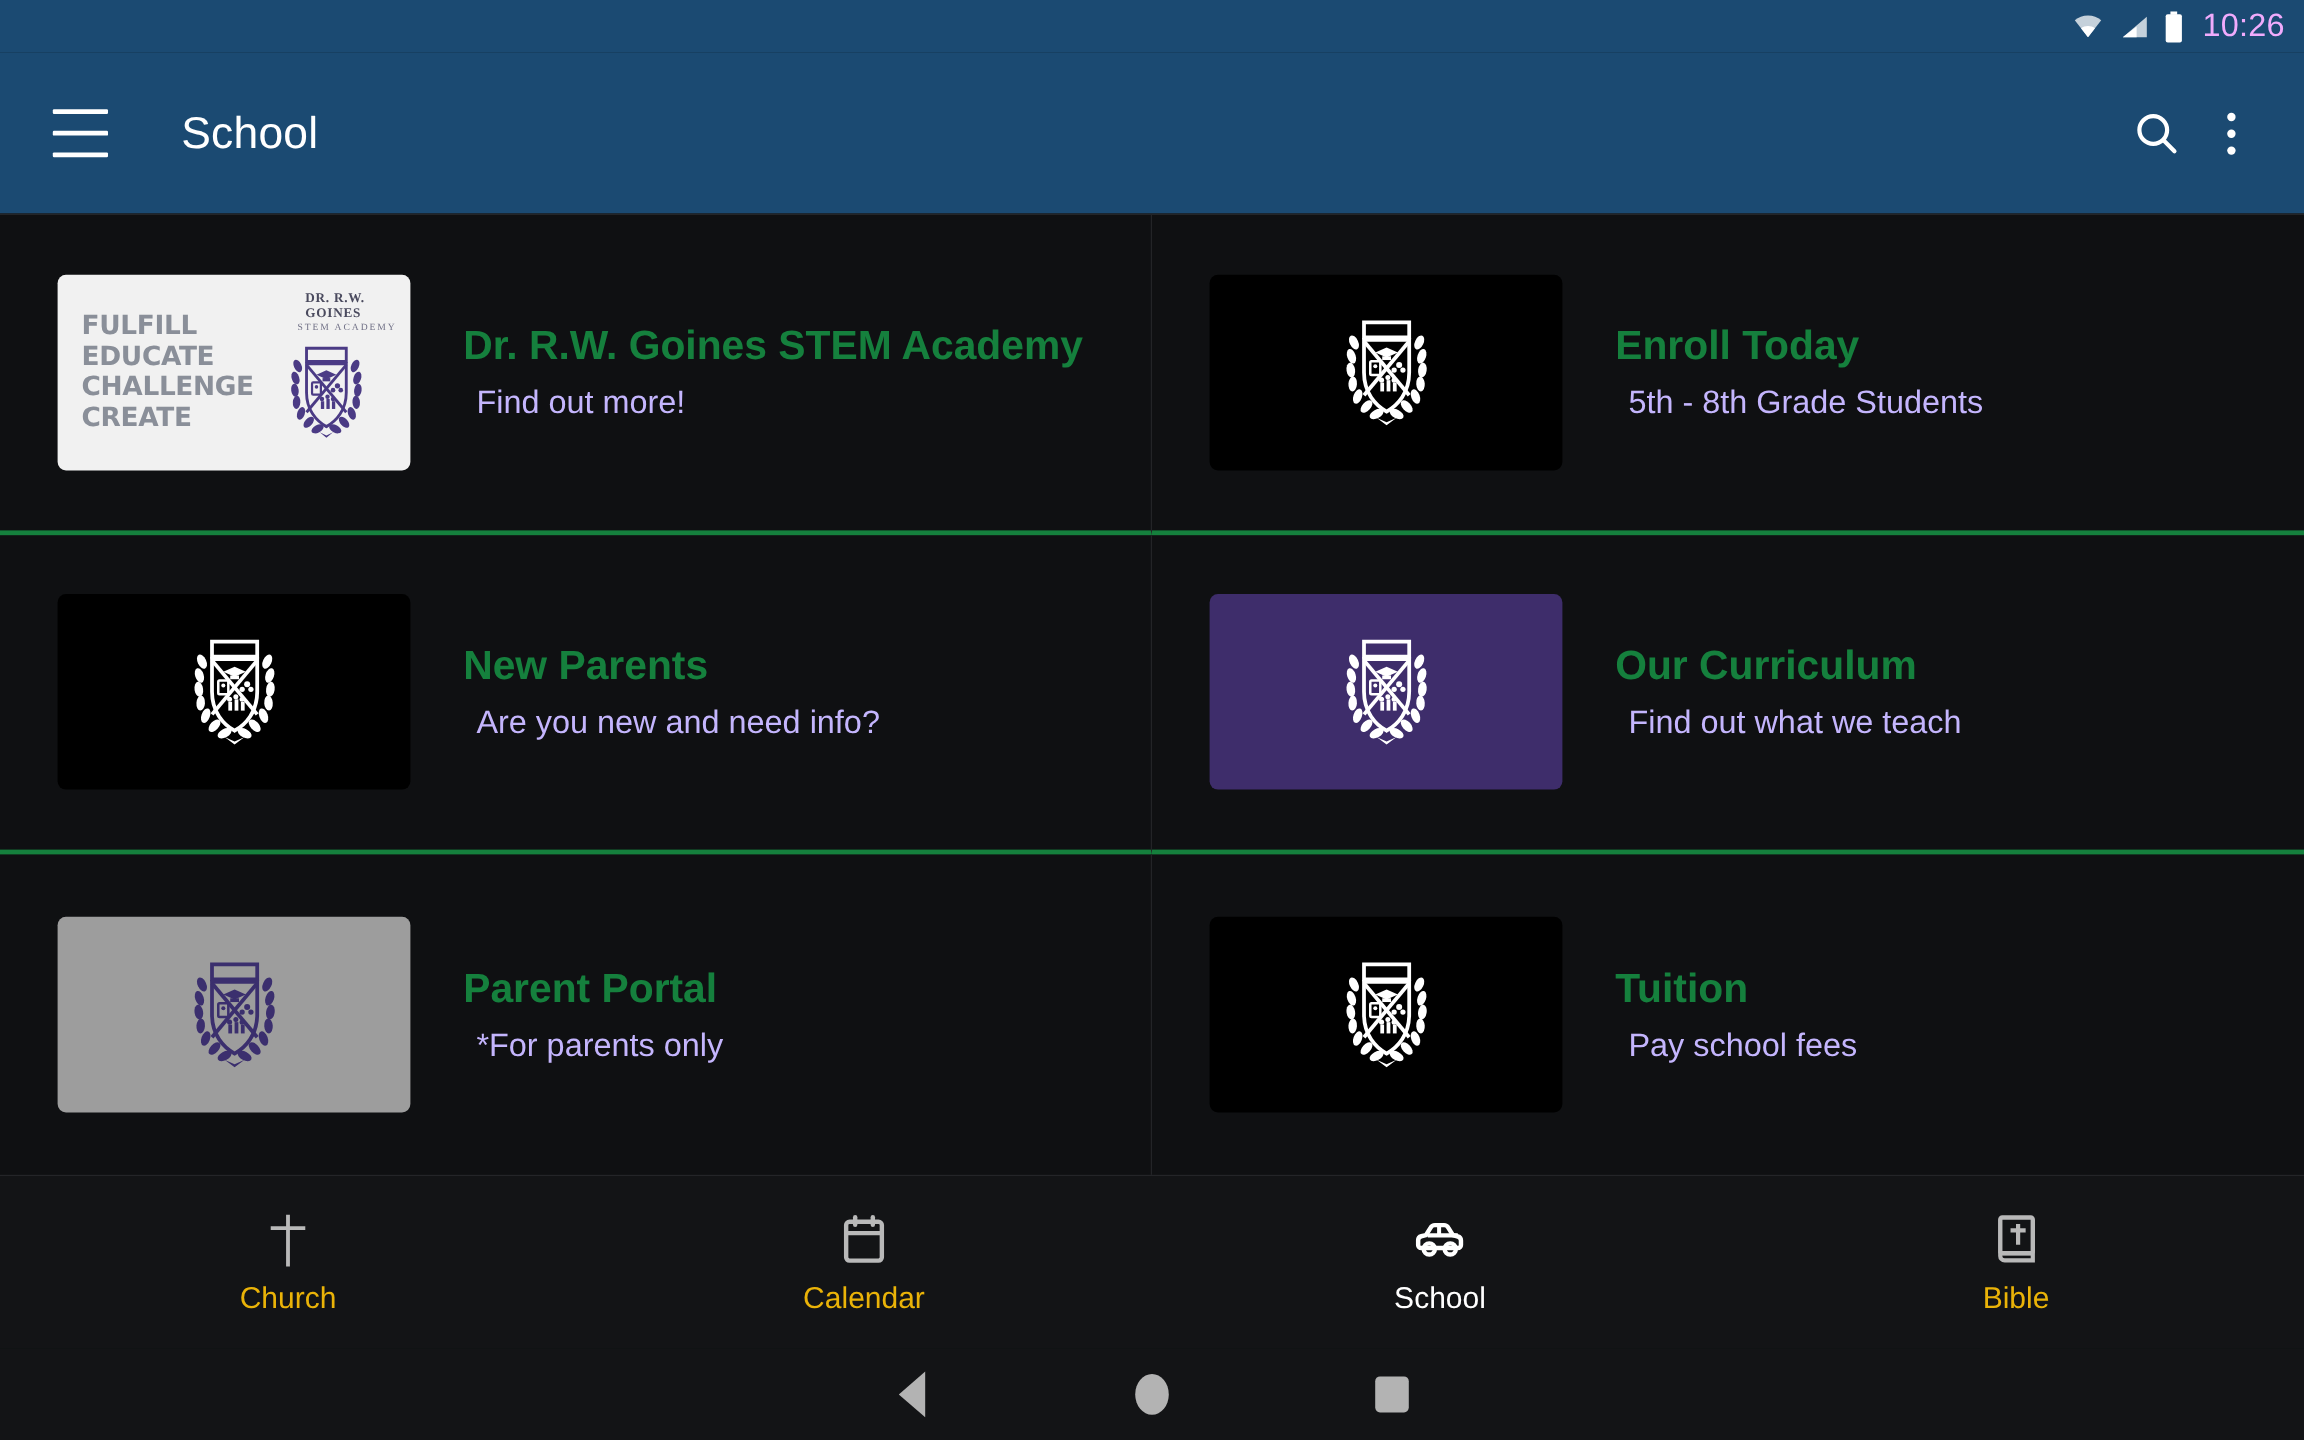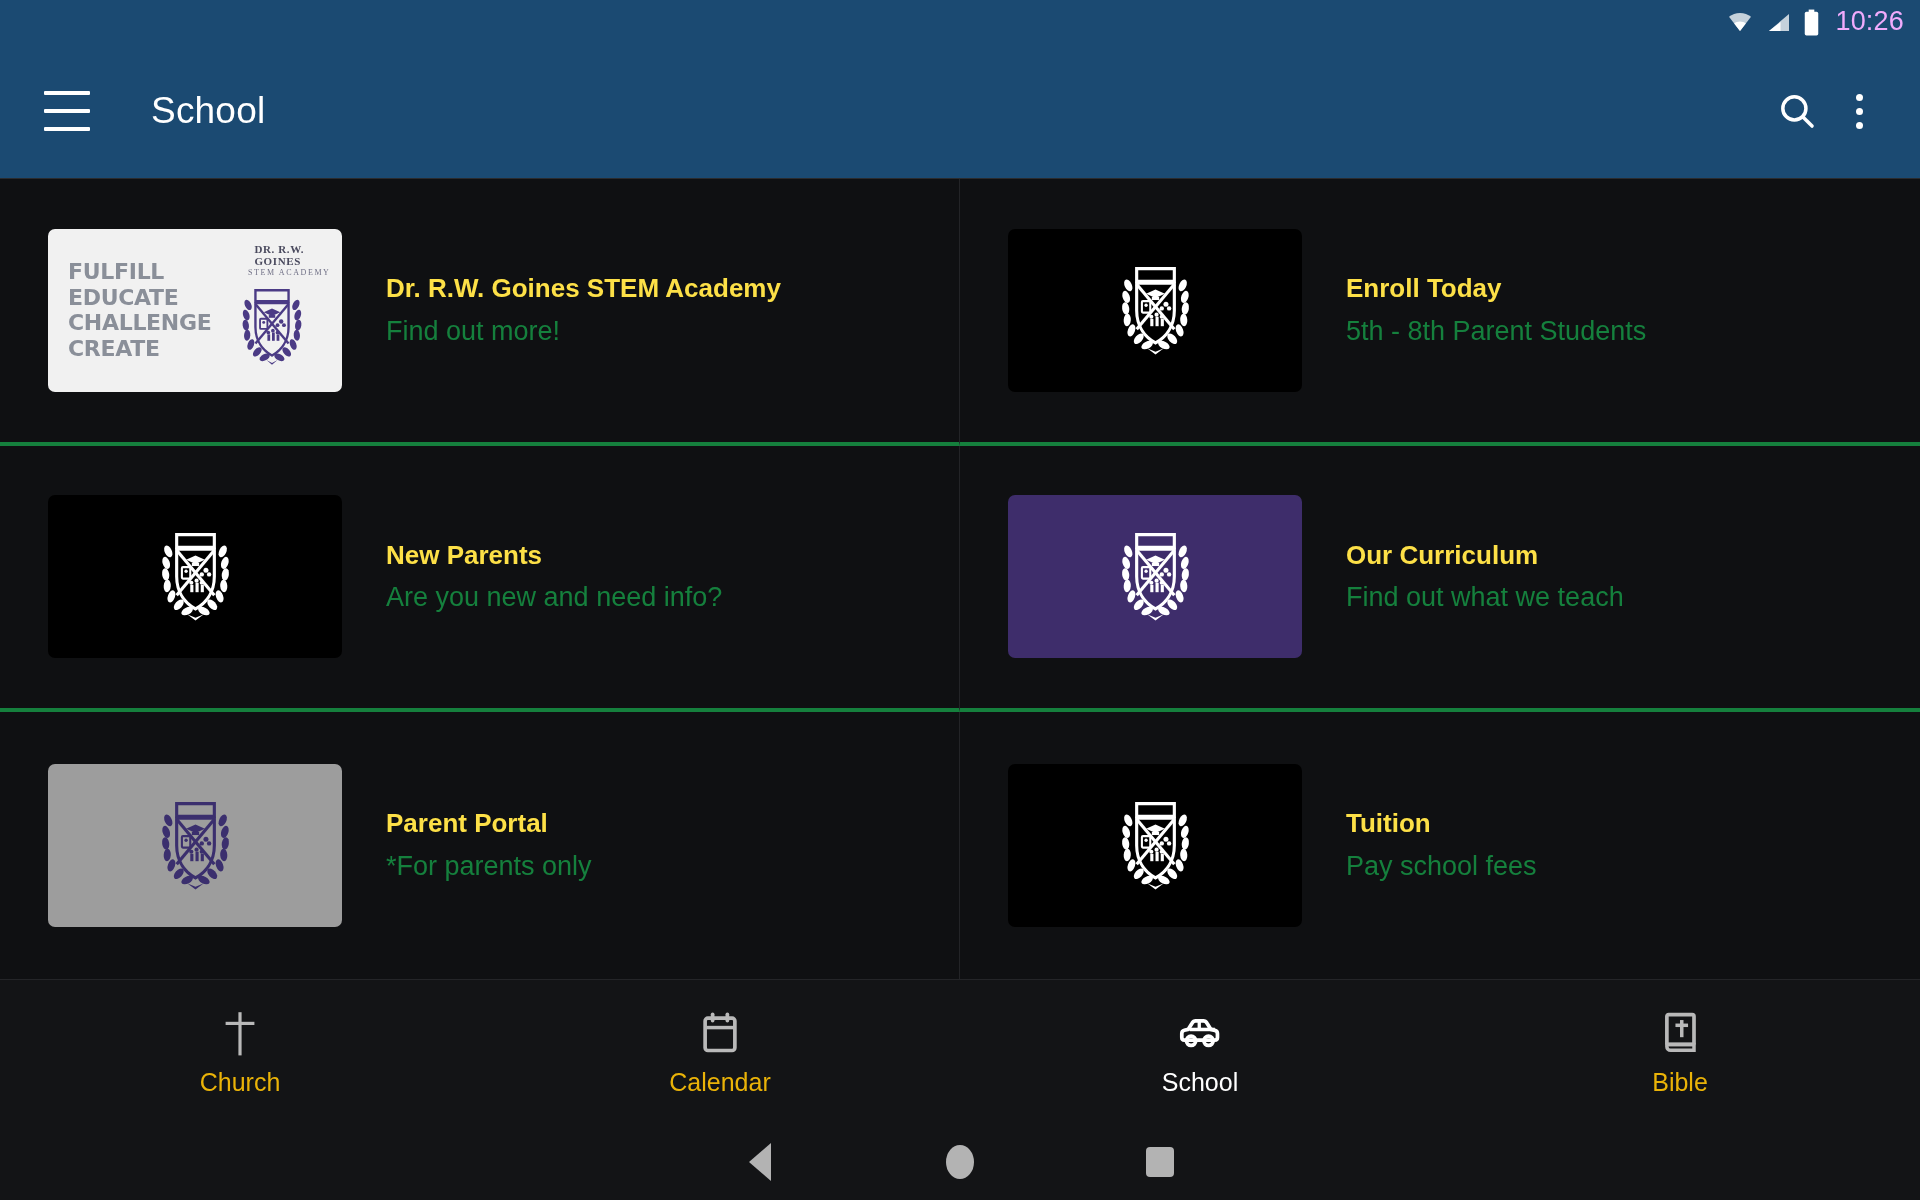--- a/index.html
+++ b/index.html
@@ -76,26 +76,26 @@
     letter-spacing: -0.3px; line-height: 1.08;
   }
   .promo-logo { margin-left: auto; display: flex; flex-direction: column; align-items: center; }
   .promo-logo .lt1 { font-family: "Liberation Serif", serif; font-size: 11px; color: #4a4a5e;
     letter-spacing: .6px; font-weight: 700; padding-left: 43px; }
   .promo-logo .lt2 { font-family: "Liberation Serif", serif; font-size: 8px; color: #6f6f85;
     letter-spacing: 1.6px; margin-top: 1px; margin-left: 35px; }
 
   .cell-text { margin-left: 44px; min-width: 0; }
   .cell-title {
-    color: #fde047; font-size: 26px; font-weight: 700; letter-spacing: 0px;
+    color: #15803d; font-size: 34px; font-weight: 700; letter-spacing: 0px;
     white-space: nowrap; line-height: 1.15;
   }
   .cell-sub {
-    color: #15803d; font-size: 27px; margin-top: 12px; font-weight: 400;
-    white-space: nowrap; line-height: 1.15;
+    color: #c4b5fd; font-size: 27px; margin-top: 12px; font-weight: 400;
+    white-space: nowrap; line-height: 1.15; margin-left: 11px;
   }
 
   
   .tabbar {
     flex: 0 0 145px; height: 145px; background: #131416;
     display: flex; align-items: center; border-top: 1px solid #242528;
   }
   .tab { flex: 1; display: flex; flex-direction: column; align-items: center;
     justify-content: center; gap: 13px; cursor: pointer; }
   .tab .tlabel { font-size: 25px; color: #eab308; line-height: 1; }
@@ -258,21 +258,21 @@
             <ellipse cx="77" cy="63" rx="3.4" ry="6" transform="rotate(-4 77 63)"></ellipse>
             <ellipse cx="73" cy="73" rx="3.4" ry="6" transform="rotate(-20 73 73)"></ellipse>
             <ellipse cx="66" cy="81" rx="3.4" ry="6" transform="rotate(-42 66 81)"></ellipse>
             <ellipse cx="58" cy="87" rx="3.4" ry="6" transform="rotate(-62 58 87)"></ellipse>
             <path d="M42 90 l8 6 l8-6 l-8 3.5 z"></path>
           </g>
         </svg>
       </div>
       <div class="cell-text">
         <div class="cell-title">Enroll Today</div>
-        <div class="cell-sub">5th - 8th Parent Students</div>
+        <div class="cell-sub">5th - 8th Grade Students</div>
       </div>
     </div>
 
     <div class="cell">
       <div class="thumb black">
         <svg width="105" height="113" viewBox="0 0 100 108">
           <g fill="none" stroke="#ffffff" stroke-width="3">
             <path d="M32 14 h36 v12 h-36 z"></path>
             <path d="M32 28 v26 c0 16 9 26 18 31 c9-5 18-15 18-31 V28 z"></path>
             <line x1="32" y1="29" x2="68" y2="72"></line>

